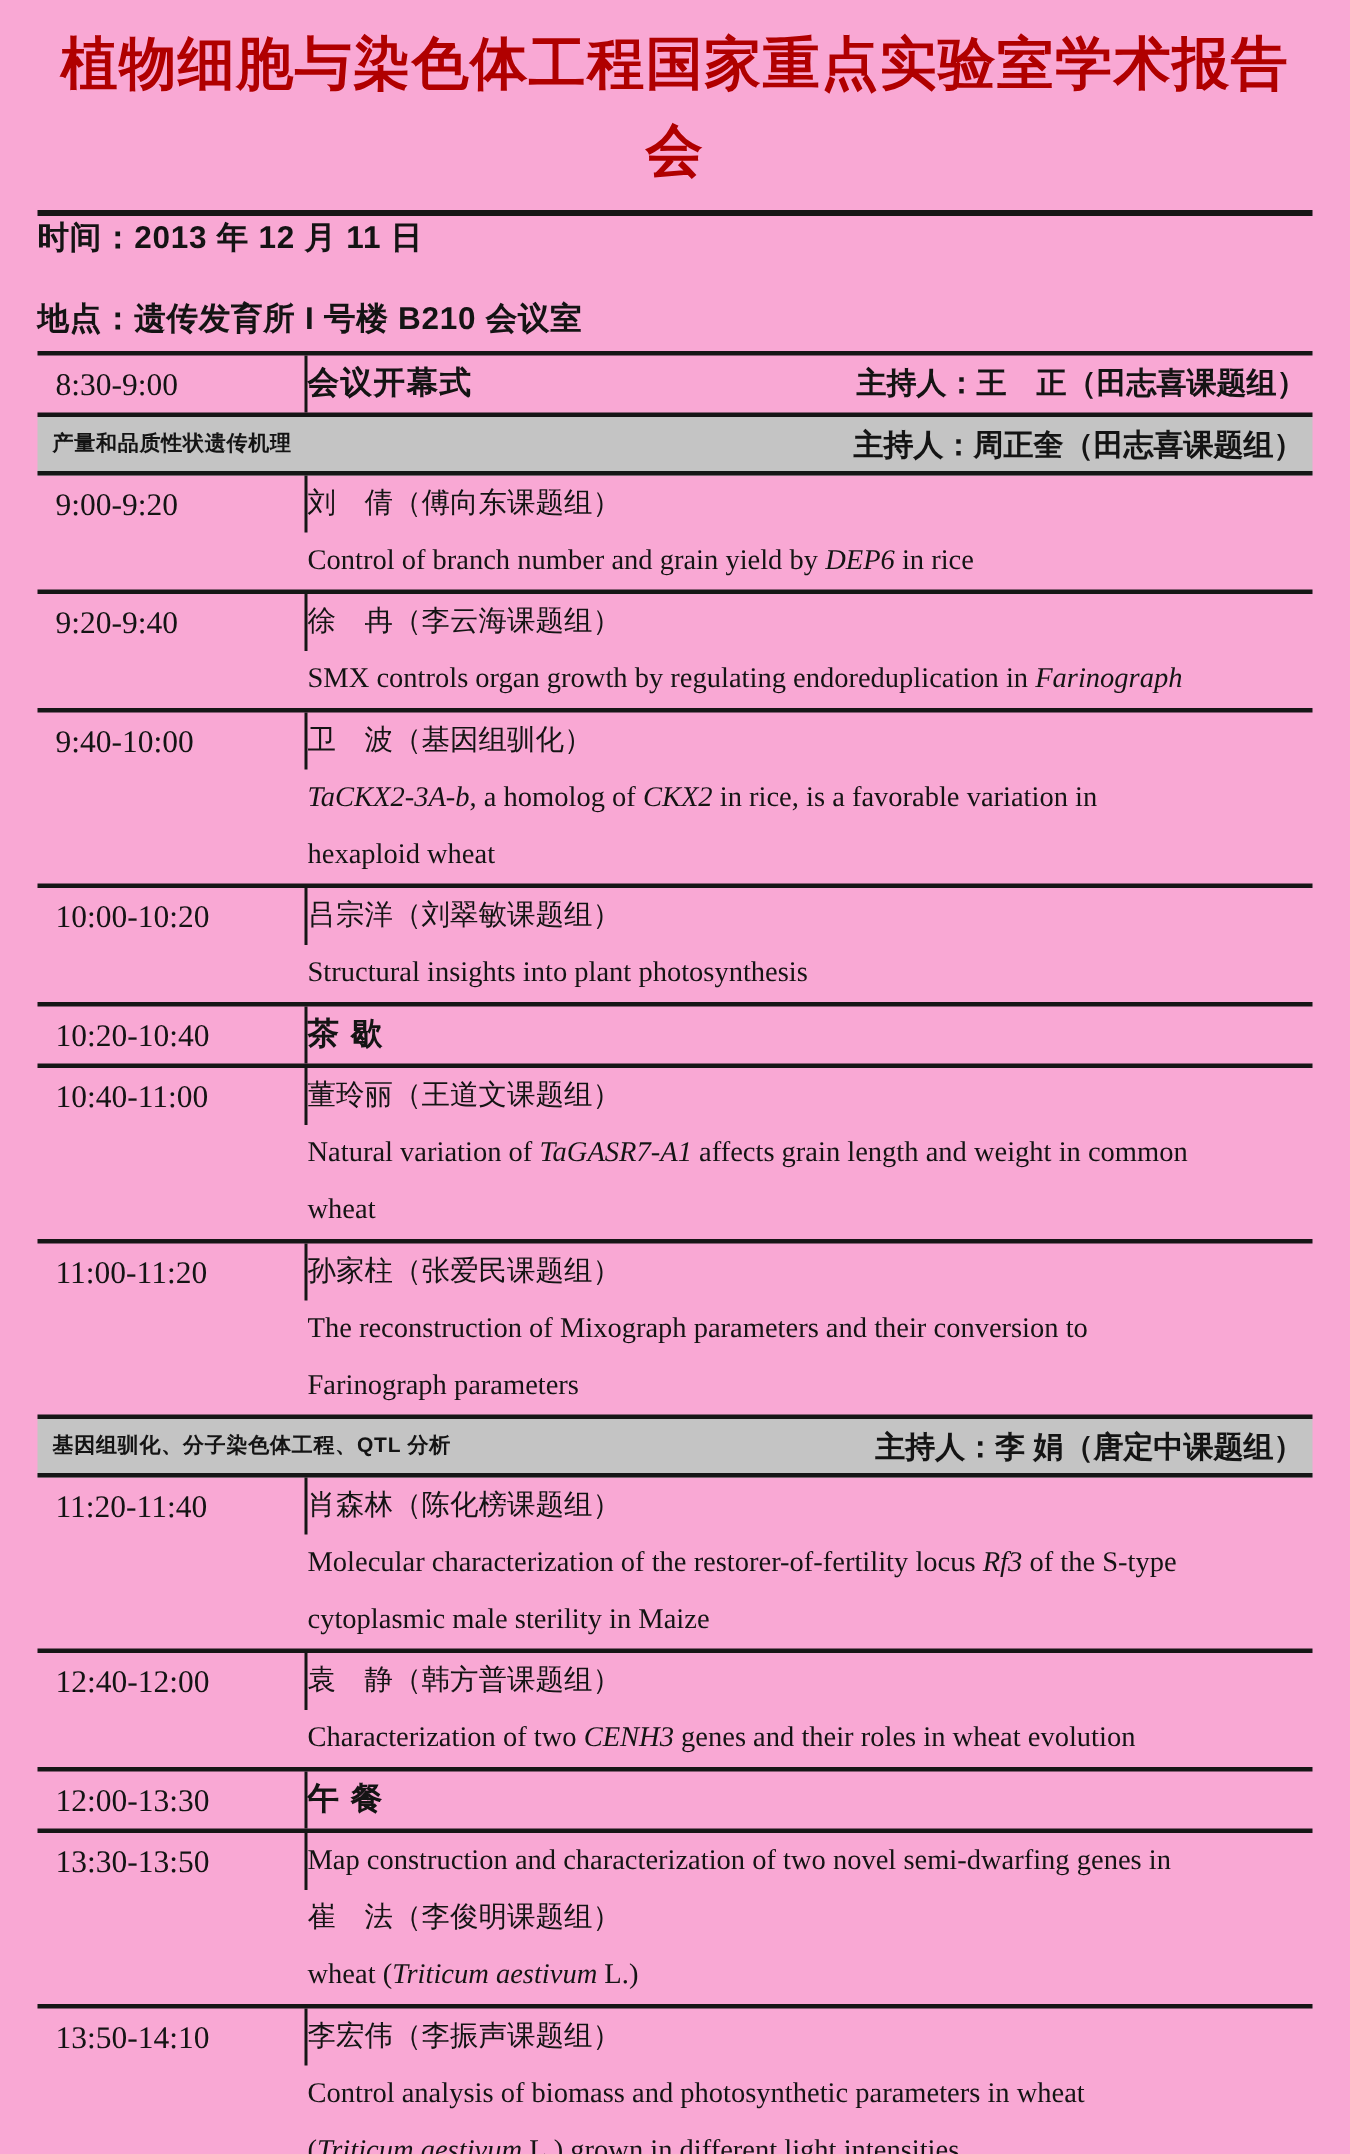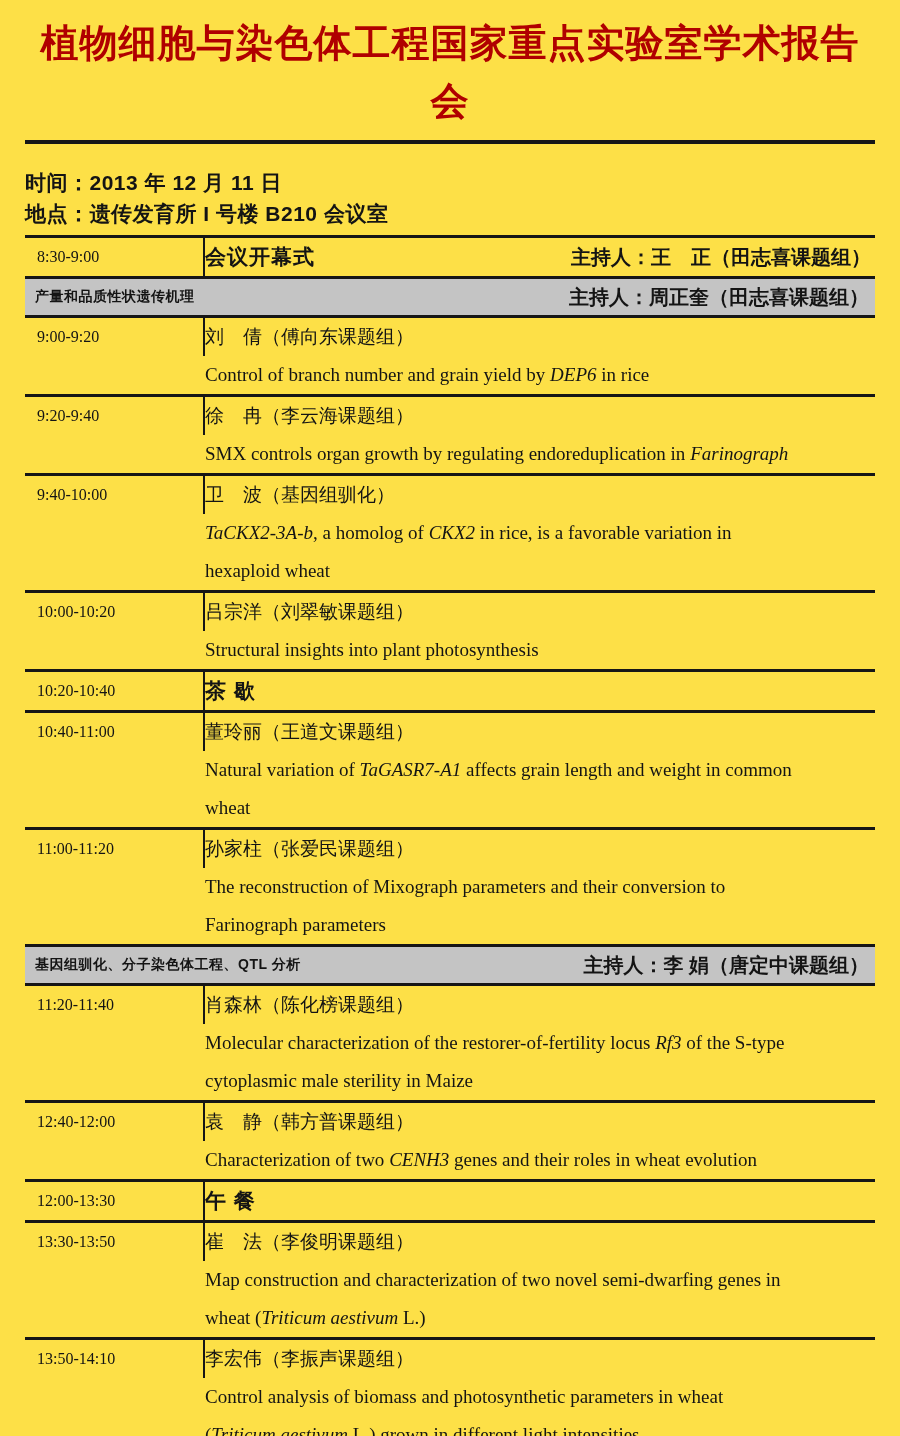--- a/index.html
+++ b/index.html
@@ -1,38 +1,38 @@
 <!DOCTYPE html>
 <html><head>
 <meta charset="utf-8">
 <style>
   html,body{margin:0;padding:0;background:#ffffff;}
   .page{
     width:900px;height:1436px;box-sizing:border-box;
-    padding:14px 25px 0 25px;background:#fde047;
+    padding:14px 25px 0 25px;background:#f9a8d4;
     font-family:"Liberation Serif", serif;color:#141414;overflow:hidden;
   }
   .title{
     margin:0;text-align:center;font-weight:bold;
     font-size:38px;line-height:58px;letter-spacing:1px;
     font-family:"Liberation Serif", serif;
   }
   .title-rule{height:4px;background:#161616;margin-top:10px;}
   .meta{
     font-family:"Liberation Sans", sans-serif;font-weight:bold;
-    font-size:21px;line-height:30px;margin-top:24px;letter-spacing:0.5px;
-  }
-  .meta.second{margin-top:1px;}
+    font-size:21px;line-height:30px;margin-top:0;letter-spacing:0.5px;
+  }
+  .meta.second{margin-top:24px;}
   .table{margin-top:6px;border-top:3px solid #161616;}
   .row{border-bottom:3px solid #161616;}
   .time-row{display:flex;}
   .cell-time{
     flex:0 0 180px;width:180px;box-sizing:border-box;
     border-right:2px solid #161616;padding-left:12px;
-    font-size:16px;
+    font-size:21px;
     font-family:Liberation Serif, serif;
   }
   .cell-content{flex:1;display:flex;min-width:0;padding-left:0;padding-right:4px;}
   .cell-lines{flex:1;min-width:0;}
   .line{height:38px;line-height:38px;white-space:nowrap;}
   .cell-lines .line{font-size:19px;}
   .it{font-style:italic;}
   .cnb{
     font-weight:bold;font-family:"Liberation Sans", sans-serif;
     font-size:21px;letter-spacing:1px;
@@ -192,22 +192,22 @@
             <div class="line"><span class="cnb">午 餐</span></div>
           </div>
 
     </div>
   </div>
 
   <div class="row time-row">
     <div class="cell-time line">13:30-13:50</div>
     <div class="cell-content">
       <div class="cell-lines">
+            <div class="line"><span class="">Map construction and characterization of two novel semi-dwarfing genes in</span></div>
             <div class="line"><span class="">崔　法（李俊明课题组）</span></div>
-            <div class="line"><span class="">Map construction and characterization of two novel semi-dwarfing genes in</span></div>
             <div class="line"><span class="">wheat (</span><span class="it ">Triticum aestivum</span><span class=""> L.)</span></div>
           </div>
 
     </div>
   </div>
 
   <div class="row time-row">
     <div class="cell-time line">13:50-14:10</div>
     <div class="cell-content">
       <div class="cell-lines">

